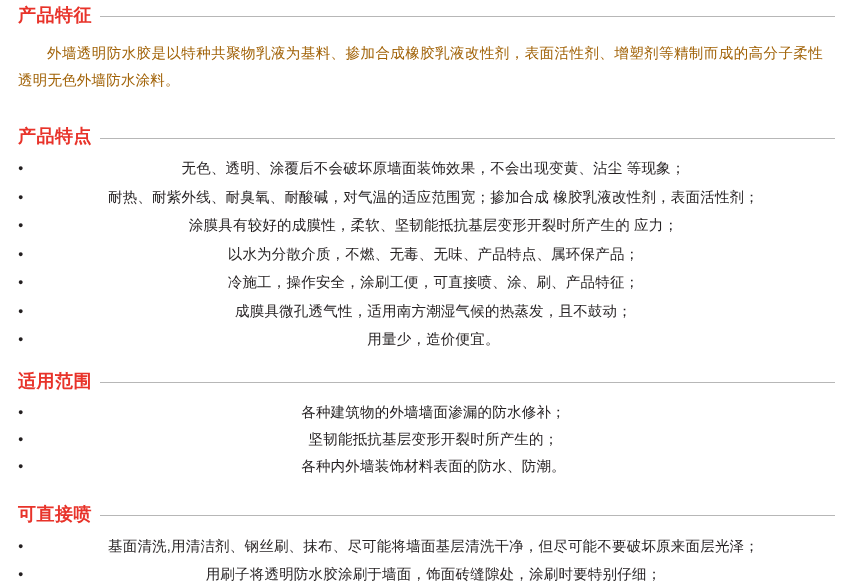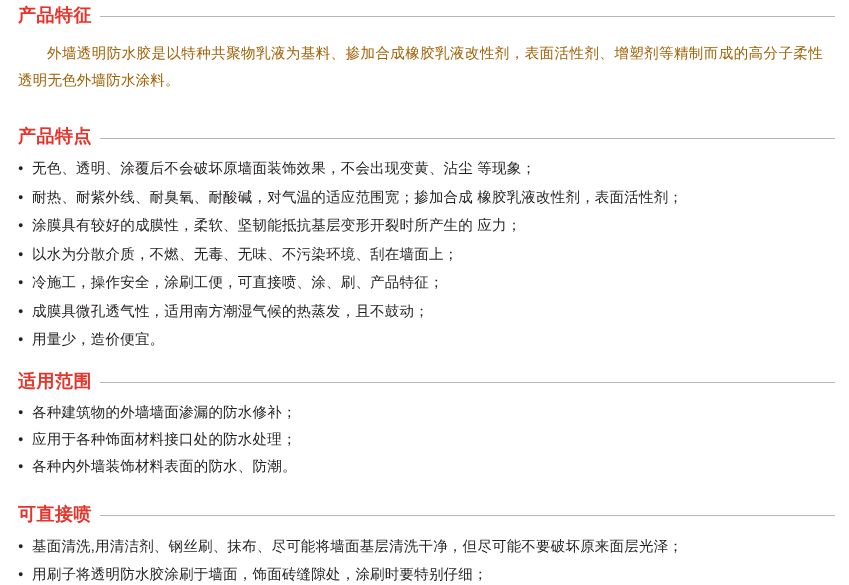--- a/index.html
+++ b/index.html
@@ -51,20 +51,21 @@
     text-indent: 2em;
     letter-spacing: 0.2px;
     color: #a16207;
     padding-right: 12px;
     text-align: justify;
   }
   ul.bullets {
     list-style: none;
     margin: 10px 0 0 0;
     padding: 0;
+    text-align: center;
   }
   ul.bullets li {
     font-size: 14.5px;
     line-height: 1.62;
     letter-spacing: 0.2px;
     color: #231f20;
     position: relative;
     padding-left: 14px;
     margin-bottom: 3.5px;
   }
@@ -99,35 +100,35 @@
 
   <div class="section sec-points">
     <div class="section-head">
       <div class="section-title">产品特点</div>
       <div class="rule"></div>
     </div>
     <ul class="bullets">
       <li>无色、透明、涂覆后不会破坏原墙面装饰效果，不会出现变黄、沾尘 等现象；</li>
       <li>耐热、耐紫外线、耐臭氧、耐酸碱，对气温的适应范围宽；掺加合成 橡胶乳液改性剂，表面活性剂；</li>
       <li>涂膜具有较好的成膜性，柔软、坚韧能抵抗基层变形开裂时所产生的 应力；</li>
-      <li>以水为分散介质，不燃、无毒、无味、不污染环境、刮在墙面上；</li>
+      <li>以水为分散介质，不燃、无毒、无味、产品特点、属环保产品；</li>
       <li>冷施工，操作安全，涂刷工便，可直接喷、涂、刷、产品特征；</li>
       <li>成膜具微孔透气性，适用南方潮湿气候的热蒸发，且不鼓动；</li>
       <li>用量少，造价便宜。</li>
     </ul>
   </div>
 
   <div class="section sec-scope">
     <div class="section-head">
       <div class="section-title">适用范围</div>
       <div class="rule"></div>
     </div>
     <ul class="bullets">
       <li>各种建筑物的外墙墙面渗漏的防水修补；</li>
-      <li>应用于各种饰面材料接口处的防水处理；</li>
+      <li>坚韧能抵抗基层变形开裂时所产生的；</li>
       <li>各种内外墙装饰材料表面的防水、防潮。</li>
     </ul>
   </div>
 
   <div class="section sec-method">
     <div class="section-head">
       <div class="section-title">可直接喷</div>
       <div class="rule"></div>
     </div>
     <ul class="bullets">

